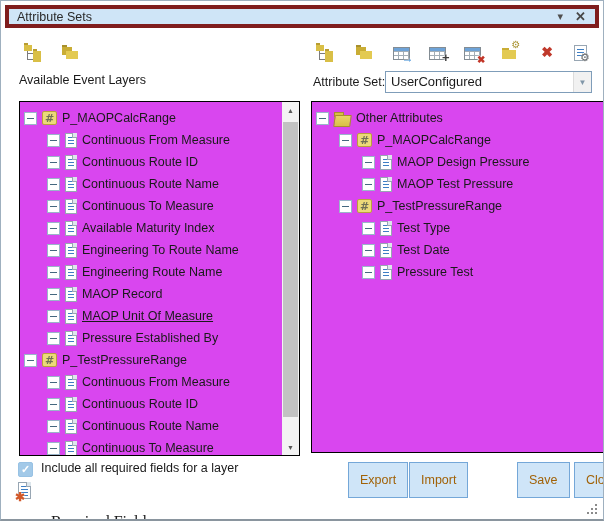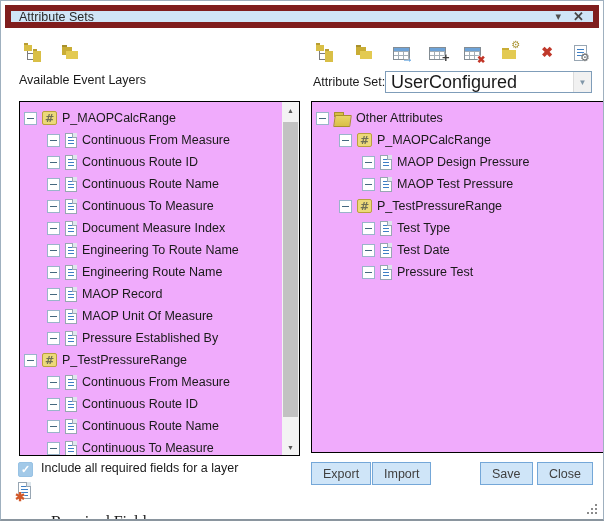--- a/index.html
+++ b/index.html
@@ -5,21 +5,21 @@
   * { margin:0; padding:0; box-sizing:border-box; }
   html,body { background:#e8e8e8; }
   .win {
     position:relative; width:604px; height:521px; background:#fff;
     border:1px solid #9fb0bf; border-bottom:2px solid #8a959e;
     font-family:"Liberation Sans", sans-serif; color:#1a1a1a; overflow:hidden;
   }
   
   .titlebar {
     position:absolute; left:4px; top:4px; right:4px; height:23px;
-    background:#cfe5f7; border:6px solid #7f1d1d; display:flex; align-items:center;
+    background:#cfe5f7; border:4px solid #7f1d1d; display:flex; align-items:center;
   }
   .title { padding-left:8px; font-size:12.5px; color:#2a2a2a; }
   .tb-win-icons { margin-left:auto; display:flex; align-items:center; gap:12px; padding-right:9px; }
   .caret { color:#4f4f4f; font-size:11px; line-height:1; cursor:default; }
   .close-x { color:#474747; font-size:13px; font-weight:bold; line-height:1; cursor:default; }
   
   .tb-left  { position:absolute; left:22px; top:39px; display:flex; gap:17px; align-items:center; height:24px; }
   .tb-right { position:absolute; left:314px; top:39px; width:272px; display:flex; justify-content:space-between; align-items:center; height:24px; }
   .tb { display:inline-block; position:relative; flex:none; }
   
@@ -73,25 +73,25 @@
   .g-doc-gear { width:13px; height:16px; background:#fff; border:1px solid #98a6b3; margin-top:1px; }
   .g-doc-gear::before { content:""; position:absolute; left:2px; right:2px; top:3px; height:9px;
     background:repeating-linear-gradient(to bottom,#3f7fc4 0 1px, transparent 1px 3px); }
   .g-doc-gear::after { content:"\2699"; position:absolute; right:-4px; bottom:-4px; font-size:11px; color:#6d6d6d;
     text-shadow:0 0 2px #fff; }
   
   .heading-left { position:absolute; left:18px; top:72px; font-size:12.5px; }
   .as-label { position:absolute; left:312px; top:74px; font-size:12.5px; }
   .combo { position:absolute; left:384px; top:70px; width:207px; height:22px;
     border:1px solid #7f9db9; background:#fff; display:flex; }
-  .combo-text { flex:1; font-size:18px; line-height:20px; padding-left:5px; white-space:nowrap; overflow:hidden; }
+  .combo-text { flex:1; font-size:13px; line-height:20px; padding-left:5px; white-space:nowrap; overflow:hidden; }
   .combo-btn { width:18px; background:#f1f1f1; border-left:1px solid #dcdcdc;
     display:flex; align-items:center; justify-content:center; color:#8096a8; font-size:8px; }
   
-  .panel { position:absolute; background:#f0abfc; border:1px solid #000; overflow:hidden; }
+  .panel { position:absolute; background:#d946ef; border:1px solid #000; overflow:hidden; }
   .panel-left  { left:18px;  top:100px; width:281px; height:355px; }
   .panel-right { left:310px; top:100px; width:326px; height:352px; }
   .tree { position:absolute; left:0; top:0; bottom:0; padding-top:5px; overflow:hidden; }
   .panel-left  .tree { right:17px; }
   .panel-right .tree { right:0; }
   .tree-row { display:flex; align-items:center; height:22px; white-space:nowrap; }
   .expand-box { flex:none; width:13px; height:13px; background:#fff;
     border:1px solid #9ab4ca; position:relative; margin-right:5px; }
   .expand-box::before { content:""; position:absolute; left:2px; right:2px; top:5px; height:1px; background:#44687f; }
   .ticon { flex:none; margin-right:5px; position:relative; }
@@ -122,23 +122,23 @@
   .chk-label { position:absolute; left:40px; top:460px; font-size:12.5px; }
   .req-icon { position:absolute; left:17px; top:481px; width:13px; height:17px; background:#fff;
     border:1px solid #98a6b3; }
   .req-icon::before { content:""; position:absolute; left:2px; right:2px; top:3px; height:10px;
     background:repeating-linear-gradient(to bottom,#3f7fc4 0 1px, transparent 1px 3px); }
   .req-icon::after { content:""; position:absolute; top:-1px; right:-1px; width:4px; height:4px;
     background:#dde6ec; border-left:1px solid #98a6b3; border-bottom:1px solid #98a6b3; }
   .req-star { position:absolute; left:-4px; bottom:-6px; color:#d2592a; font-size:12px; font-weight:bold;
     text-shadow:0 0 1px #fff; }
   .req-label { position:absolute; left:37px; top:512px; font-size:16px;font-family:Liberation Serif, serif; }
-  .btn { position:absolute; top:461px; height:23px; background:#cfe5f8; border:1px solid #74a7d8;
-    font-family:"Liberation Sans", sans-serif; font-size:12.5px; color:#404040;
-    display:flex; align-items:center; justify-content:center; padding:0 11px; cursor:default; }
+  .btn { position:absolute; top:461px; height:36px; background:#cfe5f8; border:1px solid #74a7d8;
+    font-family:"Liberation Sans", sans-serif; font-size:12.5px; color:#a16207;
+    display:flex; align-items:center; justify-content:center; padding:0 11px; cursor:default;margin-left:37px; }
   .btn-export { left:310px; min-width:52px; }
   .btn-import { left:371px; min-width:52px; }
   .btn-save   { left:479px; min-width:48px; }
   .btn-close  { left:536px; min-width:55px; }
   
   .grip { position:absolute; right:6px; bottom:5px; width:11px; height:11px; background:
     linear-gradient(#8b8b8b,#8b8b8b) 9px 9px/2px 2px,
     linear-gradient(#8b8b8b,#8b8b8b) 5px 9px/2px 2px,
     linear-gradient(#8b8b8b,#8b8b8b) 1px 9px/2px 2px,
     linear-gradient(#8b8b8b,#8b8b8b) 9px 5px/2px 2px,
@@ -205,38 +205,38 @@
           <span class="tree-label">Continuous Route Name</span>
         </div>
         <div class="tree-row" style="padding-left: 27px;">
           <span class="expand-box"></span>
           <span class="ticon i-field"></span>
           <span class="tree-label">Continuous To Measure</span>
         </div>
         <div class="tree-row" style="padding-left: 27px;">
           <span class="expand-box"></span>
           <span class="ticon i-field"></span>
-          <span class="tree-label">Document Measure Index</span>
+          <span class="tree-label">Available Maturity Index</span>
         </div>
         <div class="tree-row" style="padding-left: 27px;">
           <span class="expand-box"></span>
           <span class="ticon i-field"></span>
           <span class="tree-label">Engineering To Route Name</span>
         </div>
         <div class="tree-row" style="padding-left: 27px;">
           <span class="expand-box"></span>
           <span class="ticon i-field"></span>
           <span class="tree-label">Engineering Route Name</span>
         </div>
         <div class="tree-row" style="padding-left: 27px;">
           <span class="expand-box"></span>
           <span class="ticon i-field"></span>
           <span class="tree-label">MAOP Record</span>
         </div>
-        <div class="tree-row" style="padding-left: 27px;">
+        <div class="tree-row" style="padding-left: 27px; text-decoration: underline;">
           <span class="expand-box"></span>
           <span class="ticon i-field"></span>
           <span class="tree-label">MAOP Unit Of Measure</span>
         </div>
         <div class="tree-row" style="padding-left: 27px;">
           <span class="expand-box"></span>
           <span class="ticon i-field"></span>
           <span class="tree-label">Pressure Established By</span>
         </div>
         <div class="tree-row" style="padding-left: 4px;">

